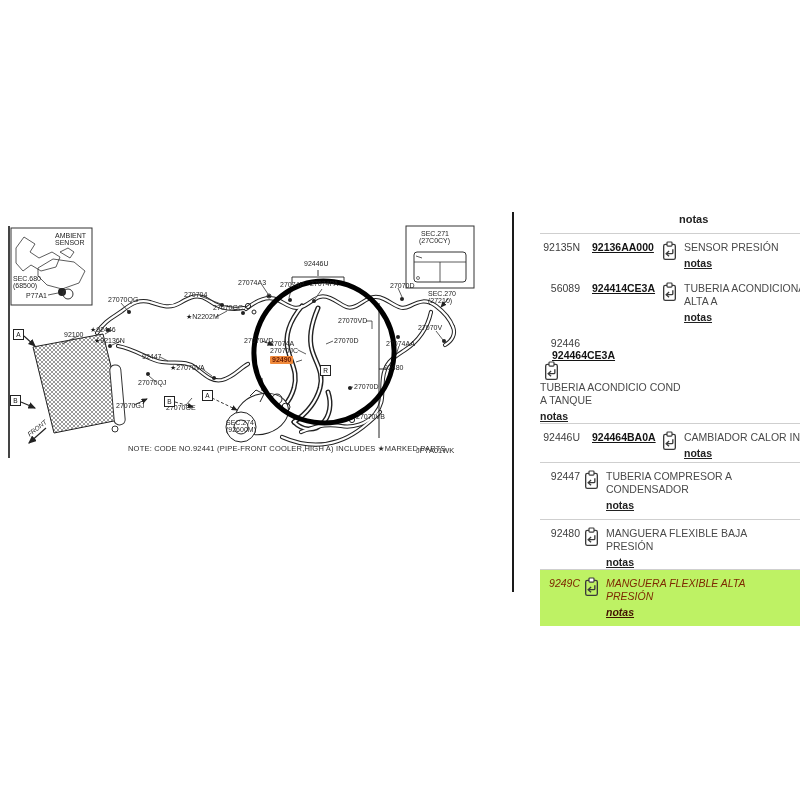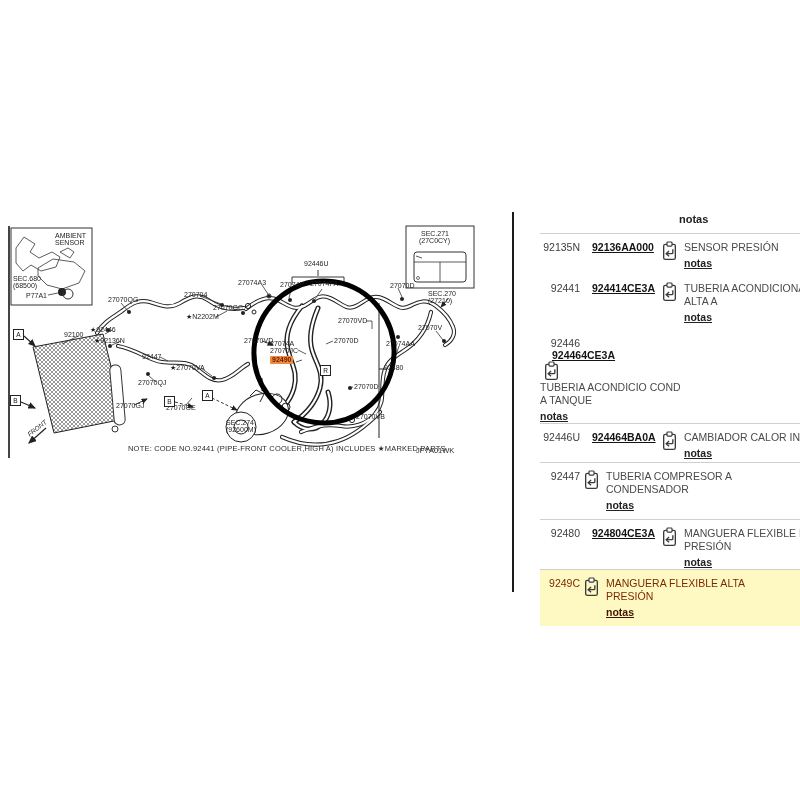--- a/index.html
+++ b/index.html
@@ -231,21 +231,21 @@
     <svg width="17" height="20" viewBox="0 0 20 24">
       <rect x="3" y="4" width="14" height="18" rx="2" fill="none" stroke="#3a3a3a" stroke-width="1.6"></rect>
       <rect x="7" y="1.2" width="6" height="5" rx="1" fill="#fff" stroke="#3a3a3a" stroke-width="1.4"></rect>
       <path d="M14,10 v4 a1.2,1.2 0 0 1 -1.2,1.2 H7" fill="none" stroke="#3a3a3a" stroke-width="1.6"></path>
       <path d="M9.5,12 L6,15.2 L9.5,18.4" fill="none" stroke="#3a3a3a" stroke-width="1.6"></path>
     </svg>
   </span>
           <div class="desc"><div>SENSOR PRESIÓN</div><a class="notas">notas</a></div>
         </div>
         <div class="row" style="min-height: 55px;">
-          <span class="ref">92441</span>
+          <span class="ref">56089</span>
           <a class="pn">924414CE3A</a>
           <span class="ic">
     <svg width="17" height="20" viewBox="0 0 20 24">
       <rect x="3" y="4" width="14" height="18" rx="2" fill="none" stroke="#3a3a3a" stroke-width="1.6"></rect>
       <rect x="7" y="1.2" width="6" height="5" rx="1" fill="#fff" stroke="#3a3a3a" stroke-width="1.4"></rect>
       <path d="M14,10 v4 a1.2,1.2 0 0 1 -1.2,1.2 H7" fill="none" stroke="#3a3a3a" stroke-width="1.6"></path>
       <path d="M9.5,12 L6,15.2 L9.5,18.4" fill="none" stroke="#3a3a3a" stroke-width="1.6"></path>
     </svg>
   </span>
           <div class="desc"><div>TUBERIA ACONDICIONADOR</div><div>ALTA A</div><a class="notas">notas</a></div>
@@ -283,32 +283,31 @@
       <rect x="3" y="4" width="14" height="18" rx="2" fill="none" stroke="#3a3a3a" stroke-width="1.6"></rect>
       <rect x="7" y="1.2" width="6" height="5" rx="1" fill="#fff" stroke="#3a3a3a" stroke-width="1.4"></rect>
       <path d="M14,10 v4 a1.2,1.2 0 0 1 -1.2,1.2 H7" fill="none" stroke="#3a3a3a" stroke-width="1.6"></path>
       <path d="M9.5,12 L6,15.2 L9.5,18.4" fill="none" stroke="#3a3a3a" stroke-width="1.6"></path>
     </svg>
   </span>
           <div class="desc"><div>TUBERIA COMPRESOR A</div><div>CONDENSADOR</div><a class="notas">notas</a></div>
         </div>
         <div class="row sep" style="min-height: 50px;">
           <span class="ref">92480</span>
-          <a class="pn">924804CE3A</a>
           <span class="ic">
     <svg width="17" height="20" viewBox="0 0 20 24">
       <rect x="3" y="4" width="14" height="18" rx="2" fill="none" stroke="#3a3a3a" stroke-width="1.6"></rect>
       <rect x="7" y="1.2" width="6" height="5" rx="1" fill="#fff" stroke="#3a3a3a" stroke-width="1.4"></rect>
       <path d="M14,10 v4 a1.2,1.2 0 0 1 -1.2,1.2 H7" fill="none" stroke="#3a3a3a" stroke-width="1.6"></path>
       <path d="M9.5,12 L6,15.2 L9.5,18.4" fill="none" stroke="#3a3a3a" stroke-width="1.6"></path>
     </svg>
   </span>
           <div class="desc"><div>MANGUERA FLEXIBLE BAJA</div><div>PRESIÓN</div><a class="notas">notas</a></div>
         </div>
-        <div class="row sep hl" style="min-height: 57px; background: #fef9c3;">
+        <div class="row sep hl" style="min-height: 57px; background: #bef264; font-style: italic;">
           <span class="ref">9249C</span>
           <span class="ic">
     <svg width="17" height="20" viewBox="0 0 20 24">
       <rect x="3" y="4" width="14" height="18" rx="2" fill="none" stroke="#3a3a3a" stroke-width="1.6"></rect>
       <rect x="7" y="1.2" width="6" height="5" rx="1" fill="#fff" stroke="#3a3a3a" stroke-width="1.4"></rect>
       <path d="M14,10 v4 a1.2,1.2 0 0 1 -1.2,1.2 H7" fill="none" stroke="#3a3a3a" stroke-width="1.6"></path>
       <path d="M9.5,12 L6,15.2 L9.5,18.4" fill="none" stroke="#3a3a3a" stroke-width="1.6"></path>
     </svg>
   </span>
           <div class="desc"><div>MANGUERA FLEXIBLE ALTA</div><div>PRESIÓN</div><a class="notas">notas</a></div>

